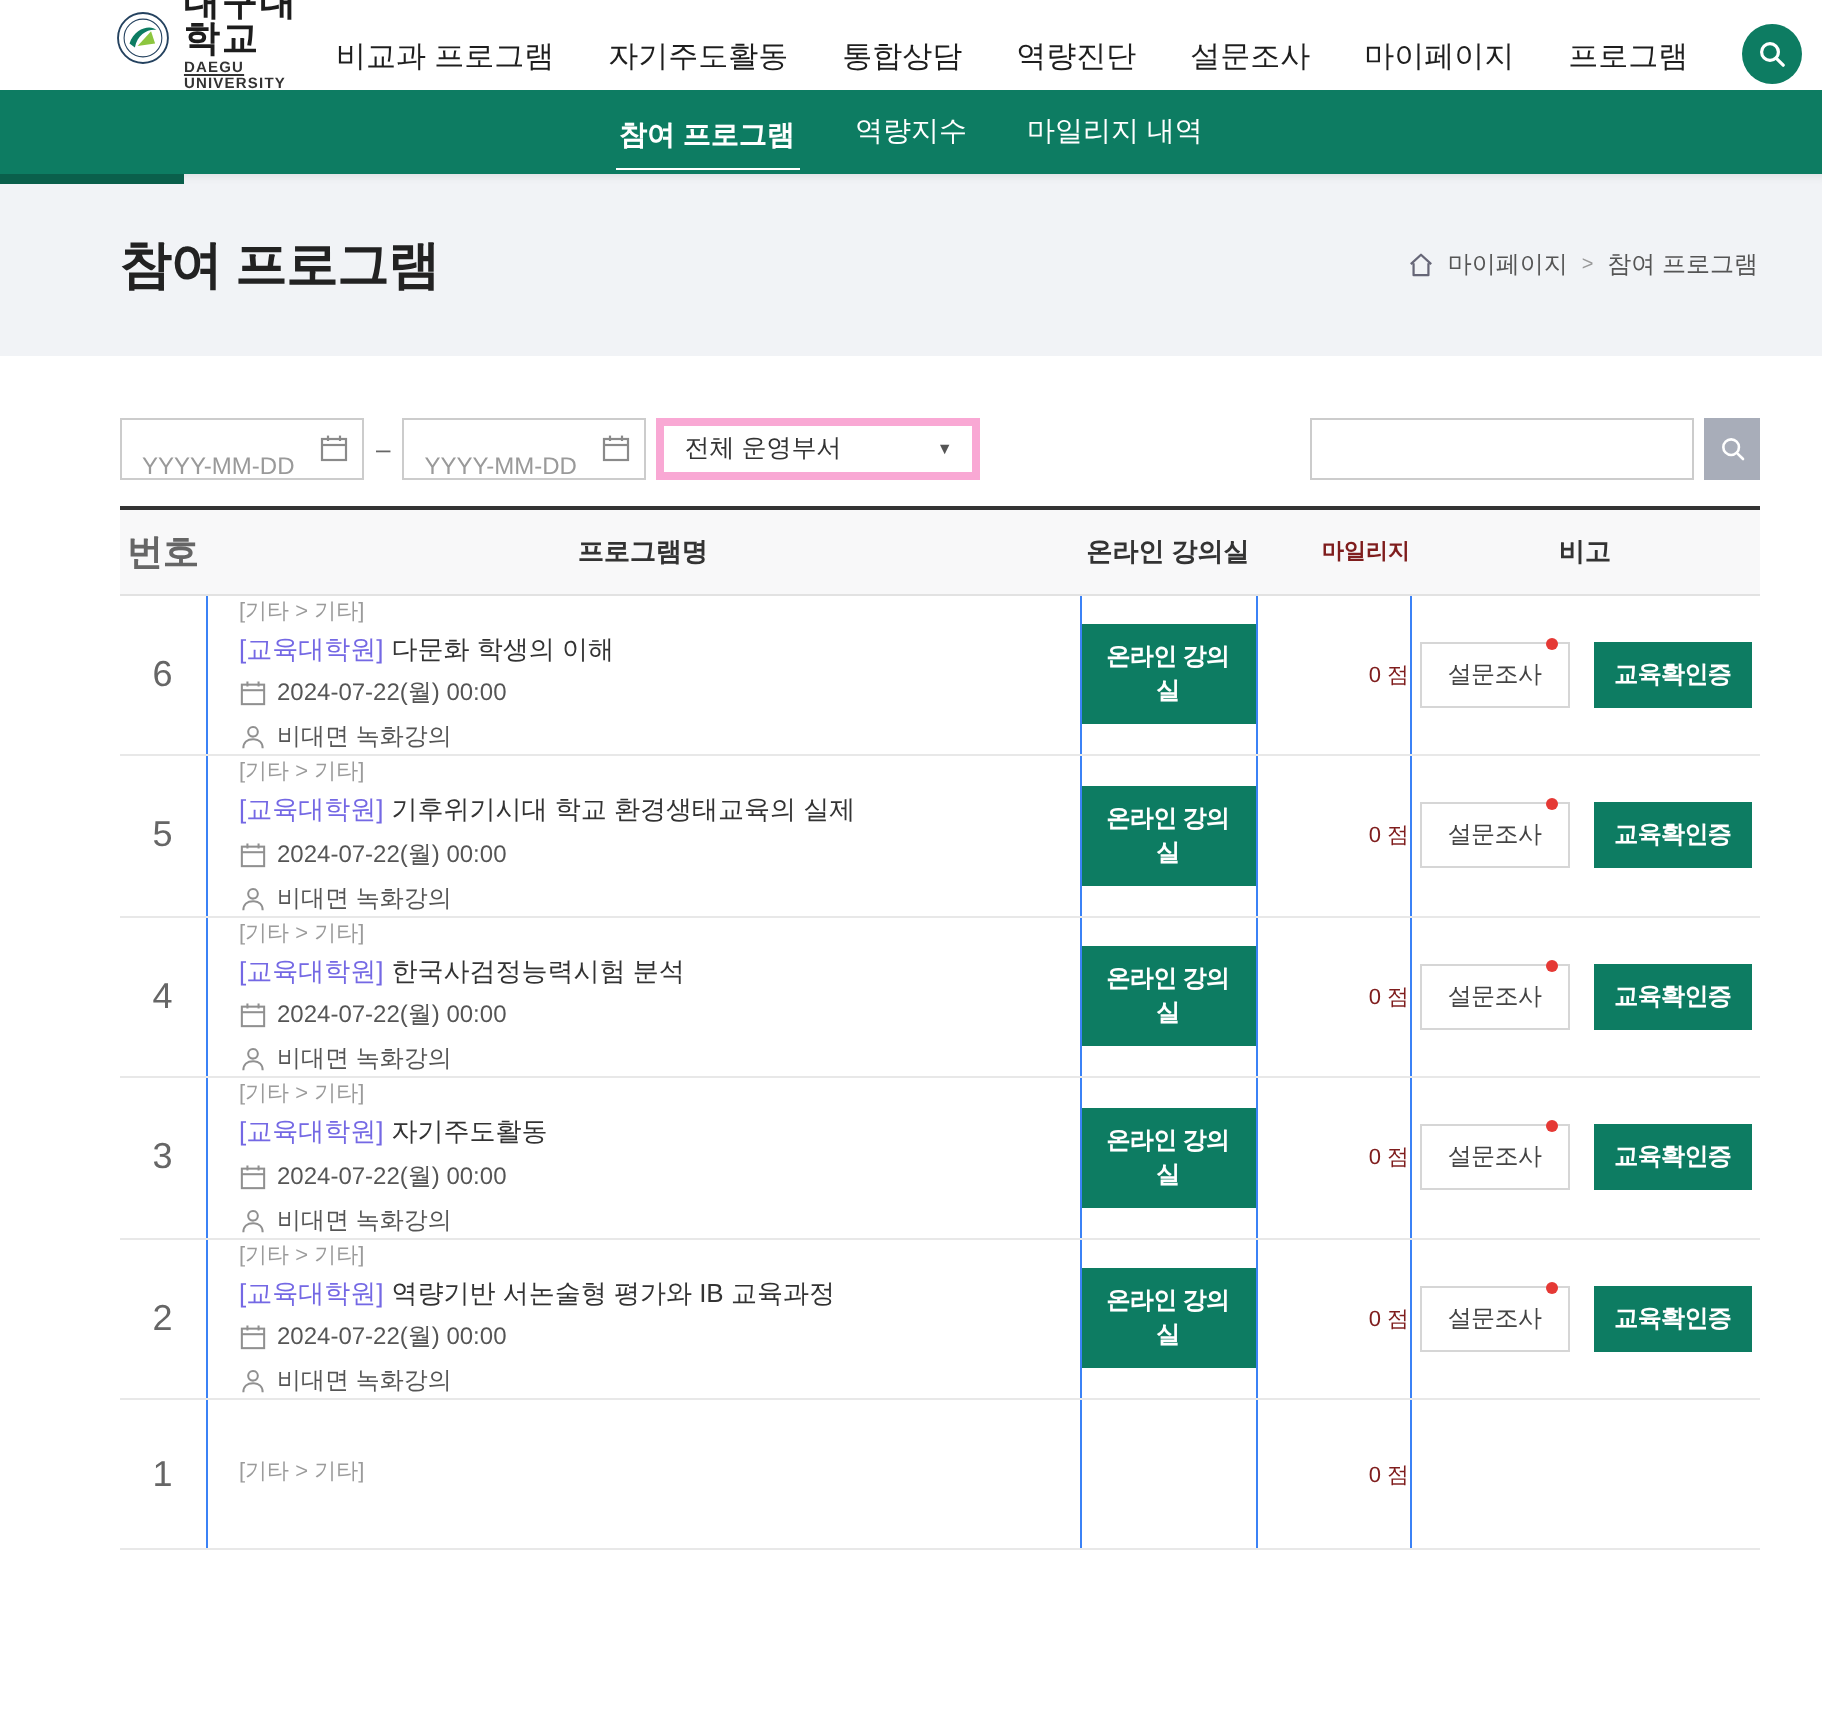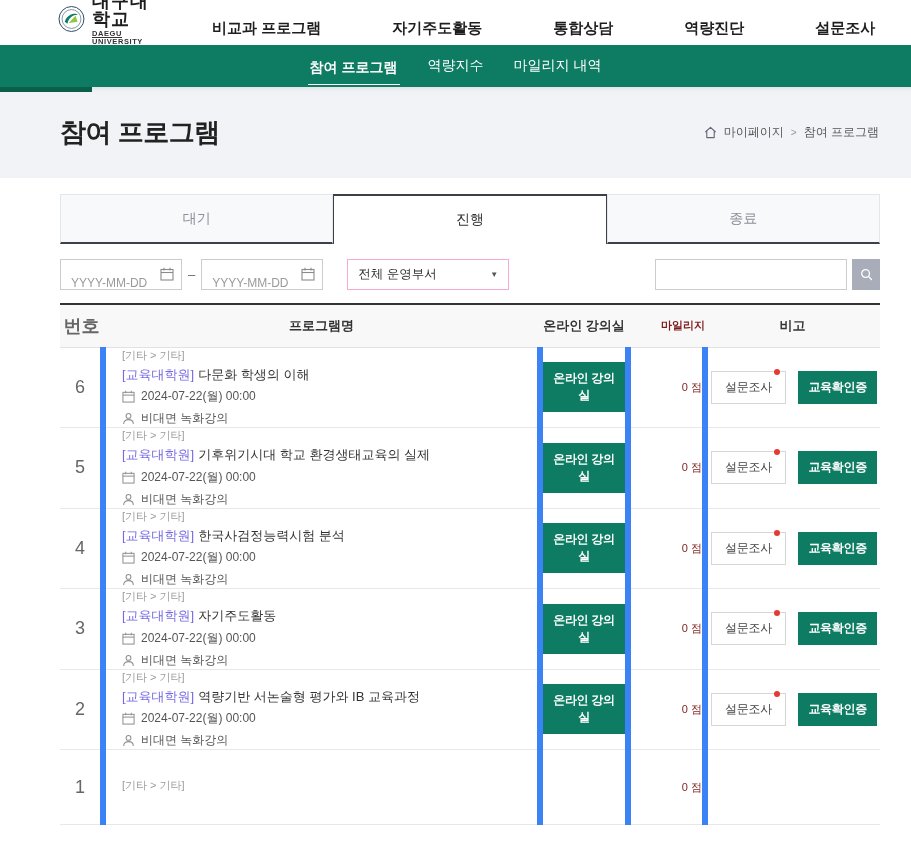--- a/index.html
+++ b/index.html
@@ -7,21 +7,21 @@
   body { height:861px; overflow:hidden; }
 
   
   .top-header { height:45px; background:#fff; display:flex; align-items:center; position:relative;gap:12px; }
   .logo { display:flex; align-items:center; margin-left:58px; margin-top:-8px; gap:7px; }
   .emblem { width:40px; height:40px; }
   .logo-text { display:flex; flex-direction:column; line-height:1; }
   .logo-kr { font-size:18px; font-weight:800; color:#1d1d1d; letter-spacing:1px; }
   .logo-en { font-size:7.5px; font-weight:700; color:#333; letter-spacing:.6px; margin-top:2px;text-decoration:underline; }
   .top-nav { margin-left:auto; display:flex; align-items:center; gap:27px; margin-top:11px; padding-right:36px; }
-  .top-nav-item { font-size:15px; font-weight:700; color:#1e1e1e; cursor:pointer; white-space:nowrap;margin-left:44px; }
+  .top-nav-item { font-size:15px; font-weight:400; color:#1e1e1e; cursor:pointer; white-space:nowrap; }
   .search-circle { width:30px; height:30px; border-radius:50%; background:var(--brand); display:flex; align-items:center; justify-content:center; cursor:pointer; margin-top:-2px; }
 
   
   :root { --brand:#0d7c62; --brand-dark:#0a5f4b; }
   .green-bar { height:42px; background:var(--brand); display:flex; align-items:center; justify-content:center; gap:26px; position:relative; }
   .green-item { color:#fff; font-size:14px; cursor:pointer; padding:4px 2px; white-space:nowrap; }
   .green-item.active { font-weight:700; border-bottom:1px solid #fff; padding-bottom:7px; margin-bottom:-8px; }
   .bar-corner { position:absolute; left:0; bottom:-5px; width:92px; height:5px; background:var(--brand-dark); }
 
   
@@ -38,30 +38,30 @@
   .tab { flex:1; height:50px; display:flex; align-items:center; justify-content:center; font-size:14px; cursor:pointer; }
   .tab.inactive { background:#f8f9fb; border:1px solid #e3e6ea; border-bottom:2px solid #3c4049; color:#8a8f98; }
   .tab.active { background:#fff; border-top:2px solid #3c4049; border-left:1px solid #3c4049; border-right:1px solid #3c4049; border-bottom:none; color:#333; font-weight:400; }
 
   .filter-row { display:flex; align-items:center; margin-top:15px; }
   .date-box { position:relative; width:122px; height:31px; }
   .date-box input { width:100%; height:100%; border:1px solid #ccc; padding:16px 28px 0 10px; font-size:12px; color:#444; font-family:inherit; }
   .date-box input::placeholder { color:#9a9a9a; }
   .cal-ic { position:absolute; right:8px; top:8px; pointer-events:none; }
   .range-dash { margin:0 6px; color:#666; font-size:13px; }
-  .dept-select { width:162px; height:31px; border:1px solid #f9a8d4; margin-left:24px; display:flex; align-items:center; justify-content:space-between; padding:0 10px; font-size:12.5px; color:#333; cursor:pointer; background:#fff; }
+  .dept-select { width:162px; height:31px; border:4px solid #f9a8d4; margin-left:5px; display:flex; align-items:center; justify-content:space-between; padding:0 10px; font-size:12.5px; color:#333; cursor:pointer; background:#fff; }
   .caret { font-size:8px; color:#555; }
   .filter-spacer { flex:1; }
   .search-box { width:192px; height:31px; border:1px solid #ccc; padding:0 8px; font-size:12.5px; font-family:inherit; }
   .search-btn { width:28px; height:31px; background:#a8adb9; border:none; margin-left:5px; display:flex; align-items:center; justify-content:center; cursor:pointer; }
 
   
   table { width:820px; border-collapse:collapse; margin-top:13px; border-top:2px solid #333; }
   thead th { background:#f8f8f9; height:43px; font-size:13px; font-weight:700; color:#333; border-bottom:1px solid #e2e2e2; }
-  tbody td { border-bottom:1px solid #e8e8e8; border-right:6px solid #3b82f6; height:75px; vertical-align:middle; }
+  tbody td { border-bottom:1px solid #e8e8e8; border-right:1px solid #3b82f6; height:75px; vertical-align:middle; }
   tbody td:last-child { border-right:none; }
   .col-no { width:43px; text-align:center; color:#666; font-size:18px; }
   .col-title { width:437px; padding:0 16px; }
   .col-class { width:88px; text-align:center; }
   .col-mile { width:77px; text-align:right; font-size:11px; color:#7f1d1d; }
   .col-note { width:175px; text-align:center; white-space:nowrap; }
   .cat { font-size:11px; color:#9b9b9b; margin-bottom:3px; }
   .title-line { font-size:13px; line-height:1.35; }
   .dept-link { color:#7468e4; cursor:pointer; }
   .title-link { color:#333; cursor:pointer; margin-left:4px; }
@@ -121,25 +121,20 @@
       <path d="M1.5 6.5 L7 1.5 L12.5 6.5 M3 6 V12.5 H11 V6" fill="none" stroke="#667" stroke-width="1.2" stroke-linejoin="round"></path>
     </svg>
     <span class="crumb">마이페이지</span>
     <span class="crumb-sep">&gt;</span>
     <span class="crumb">참여 프로그램</span>
   </div>
 </div>
 
 <div class="content">
 
-  <div class="tabs">
-    <div class="tab inactive">대기</div>
-    <div class="tab active">진행</div>
-    <div class="tab inactive">종료</div>
-  </div>
 
   <div class="filter-row">
     <div class="date-box">
       <input type="text" placeholder="YYYY-MM-DD" style="">
       <svg class="cal-ic" width="14" height="14" viewBox="0 0 14 14">
         <rect x="1" y="2.5" width="12" height="10.5" fill="none" stroke="#8a8a8a" stroke-width="1.1"></rect>
         <line x1="1" y1="5.5" x2="13" y2="5.5" stroke="#8a8a8a" stroke-width="1.1"></line>
         <line x1="4" y1="0.8" x2="4" y2="3.5" stroke="#8a8a8a" stroke-width="1.1"></line>
         <line x1="10" y1="0.8" x2="10" y2="3.5" stroke="#8a8a8a" stroke-width="1.1"></line>
       </svg>

